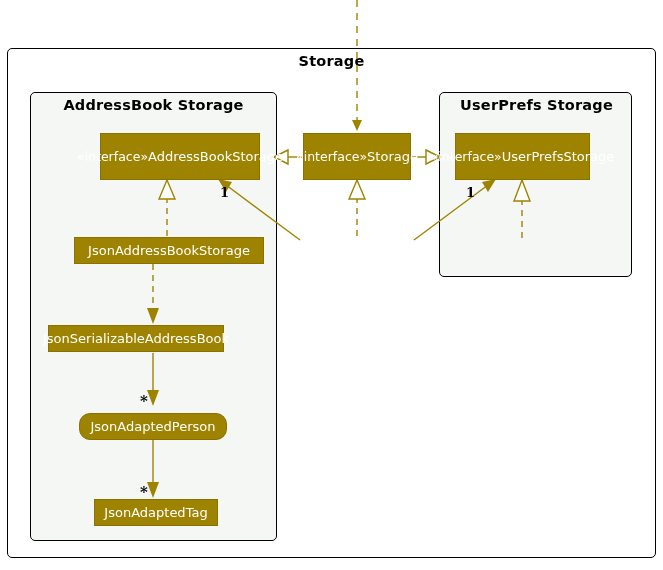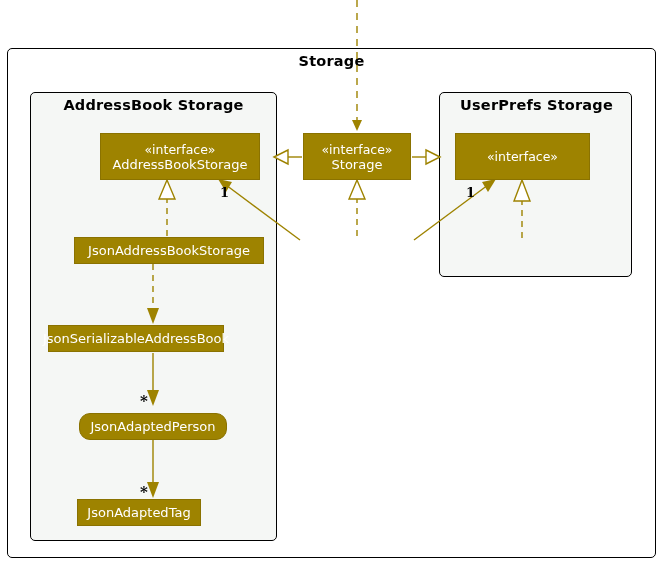--- a/index.html
+++ b/index.html
@@ -11,21 +11,21 @@
   .pkg{position:absolute;box-sizing:border-box;border:1.5px solid #000000;
        border-radius:5px;background:#F5F7F5;}
   .pkg.outer{background:#FFFFFF;}
   .pkg-title{position:absolute;left:0;width:100%;text-align:center;
              font-size:14.5px;font-weight:bold;color:#000000;
              font-family:"DejaVu Sans",sans-serif;letter-spacing:.2px;}
 
   .cls{position:absolute;box-sizing:border-box;background:#9E8300;
        border:1px solid #8A7200;color:#FFFFFF;text-align:center;
        font-size:13px;line-height:15px;font-family:"DejaVu Sans",sans-serif;
-       display:flex;flex-direction:column;align-items:center;
+       display:flex;flex-direction:row;align-items:center;
        justify-content:center;white-space:nowrap;}
   .cls .stereo{font-size:12.5px;line-height:15px;}
   .cls .nm{font-size:13px;line-height:15px;}
 
   .mult{position:absolute;font-family:"DejaVu Serif",serif;font-weight:bold;
         font-size:13px;color:#000000;}
   .star{position:absolute;font-family:"DejaVu Serif",serif;font-weight:bold;
         font-size:15px;color:#000000;line-height:10px;}
 </style>
 </head>
@@ -85,37 +85,38 @@
     <span class="nm">AddressBookStorage</span>
   </div>
 
   <div class="cls" style="left:303px;top:133px;width:108px;height:47px;">
     <span class="stereo">«interface»</span>
     <span class="nm">Storage</span>
   </div>
 
   <div class="cls" style="left:455px;top:133px;width:135px;height:47px;">
     <span class="stereo">«interface»</span>
+    <span class="nm">UserPrefsStorage</span>
   </div>
 
   <div class="cls" style="left:74px;top:237px;width:190px;height:27px;">
     <span class="nm">JsonAddressBookStorage</span>
   </div>
 
 
 
   <div class="cls" style="left:48px;top:325px;width:176px;height:27px;">
     <span class="nm">JsonSerializableAddressBook</span>
   </div>
 
   <div class="cls" style="left:79px;top:413px;width:148px;height:27px;border-radius:11px;">
     <span class="nm">JsonAdaptedPerson</span>
   </div>
 
-  <div class="cls" style="left:77px;top:499px;width:124px;height:27px;">
+  <div class="cls" style="left:94px;top:499px;width:124px;height:27px;">
     <span class="nm">JsonAdaptedTag</span>
   </div>
 
   <div class="mult" style="left:220px;top:185px;">1</div>
   <div class="mult" style="left:466px;top:185px;">1</div>
   <div class="star" style="left:140px;top:396px;">*</div>
   <div class="star" style="left:140px;top:487px;">*</div>
 
 </div>
 

